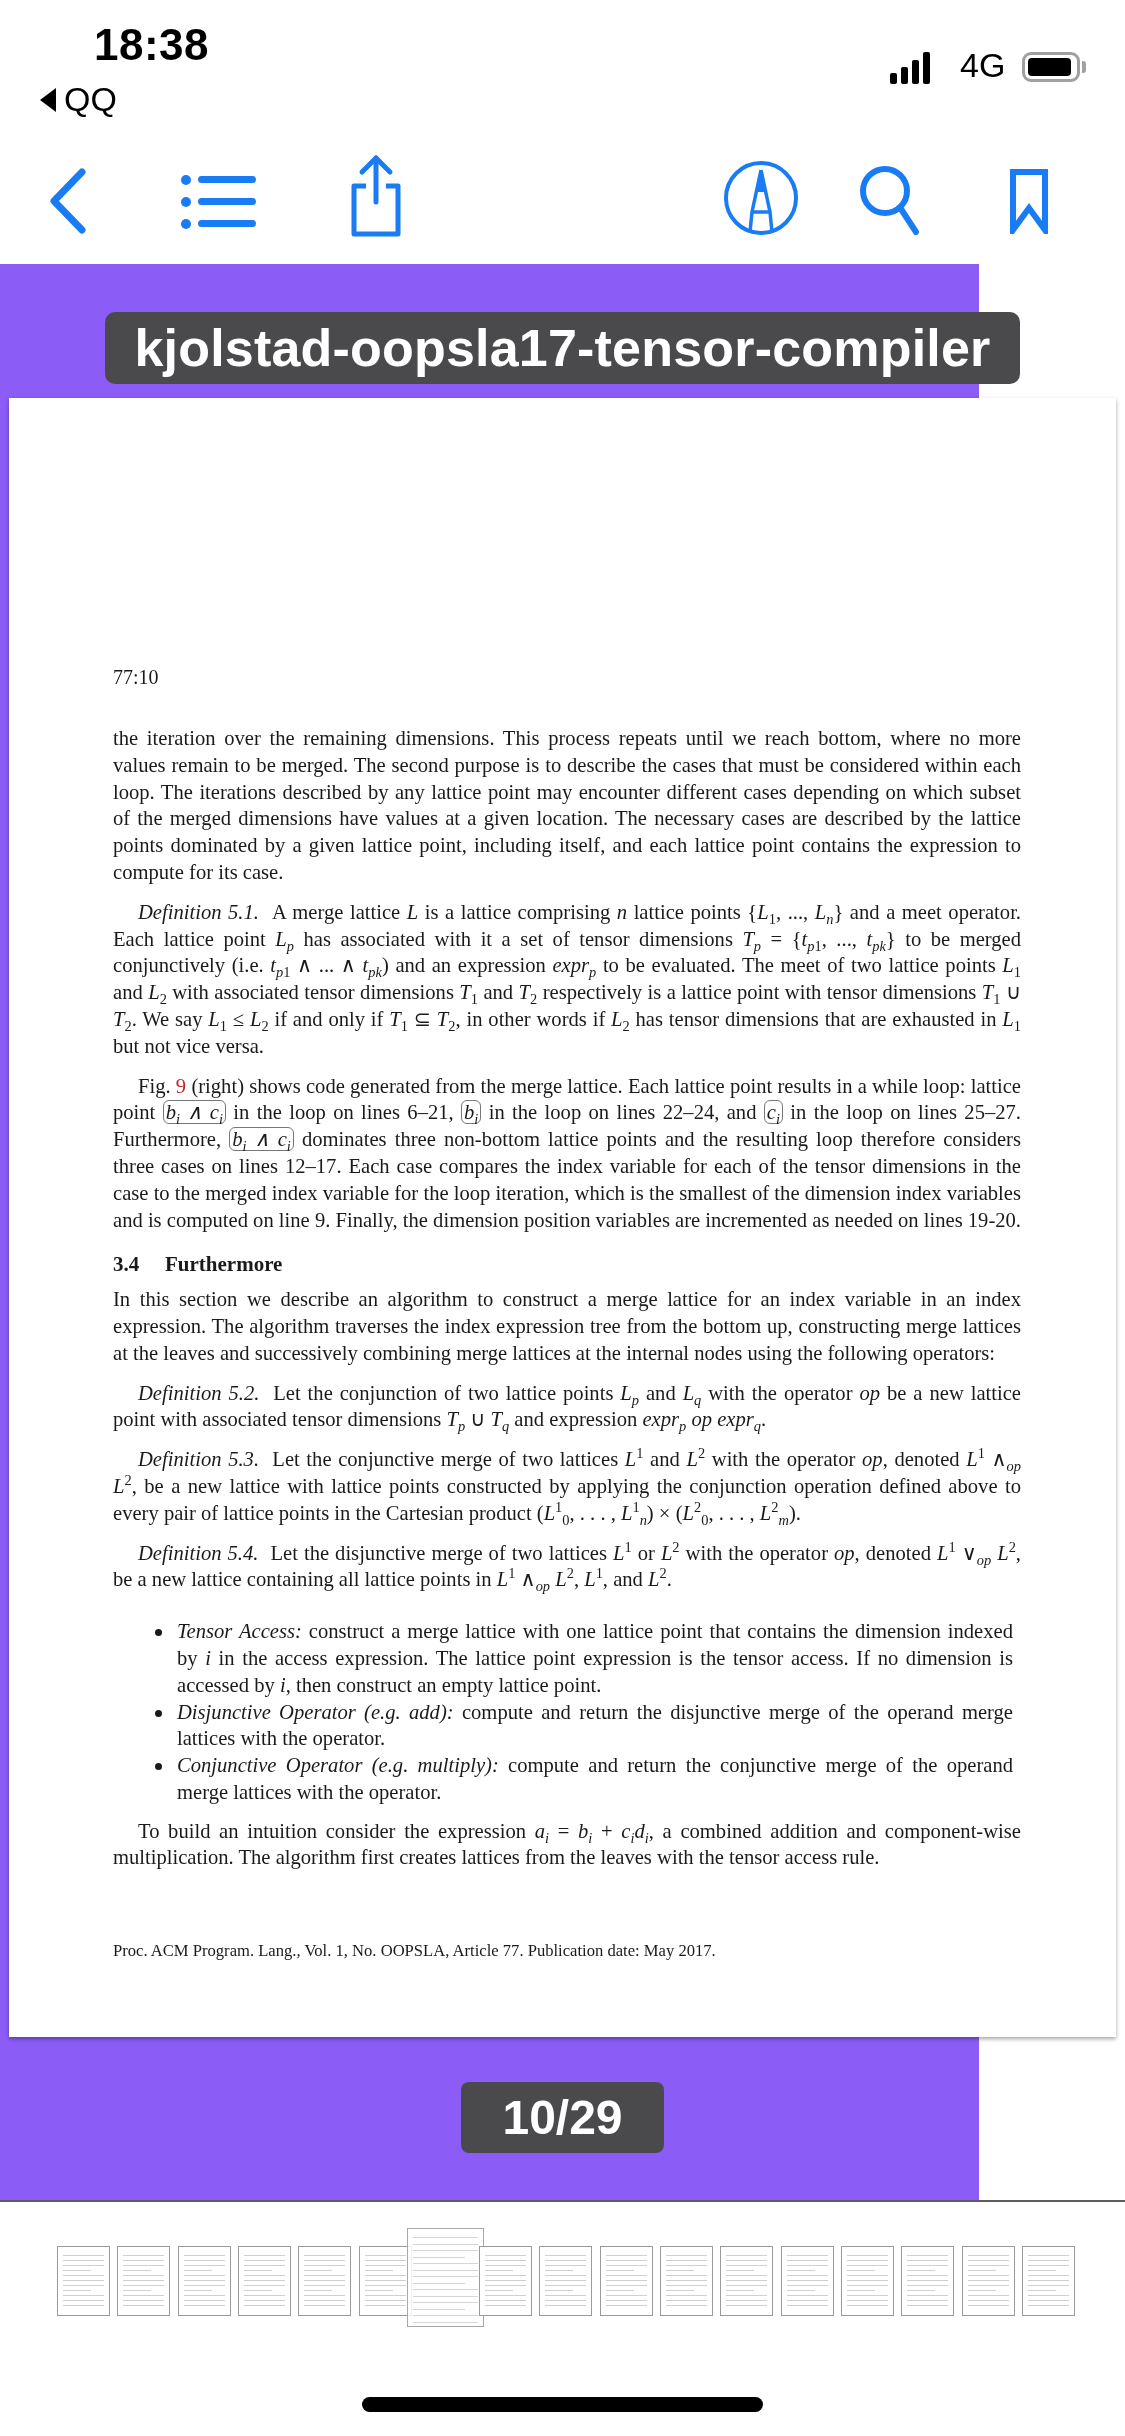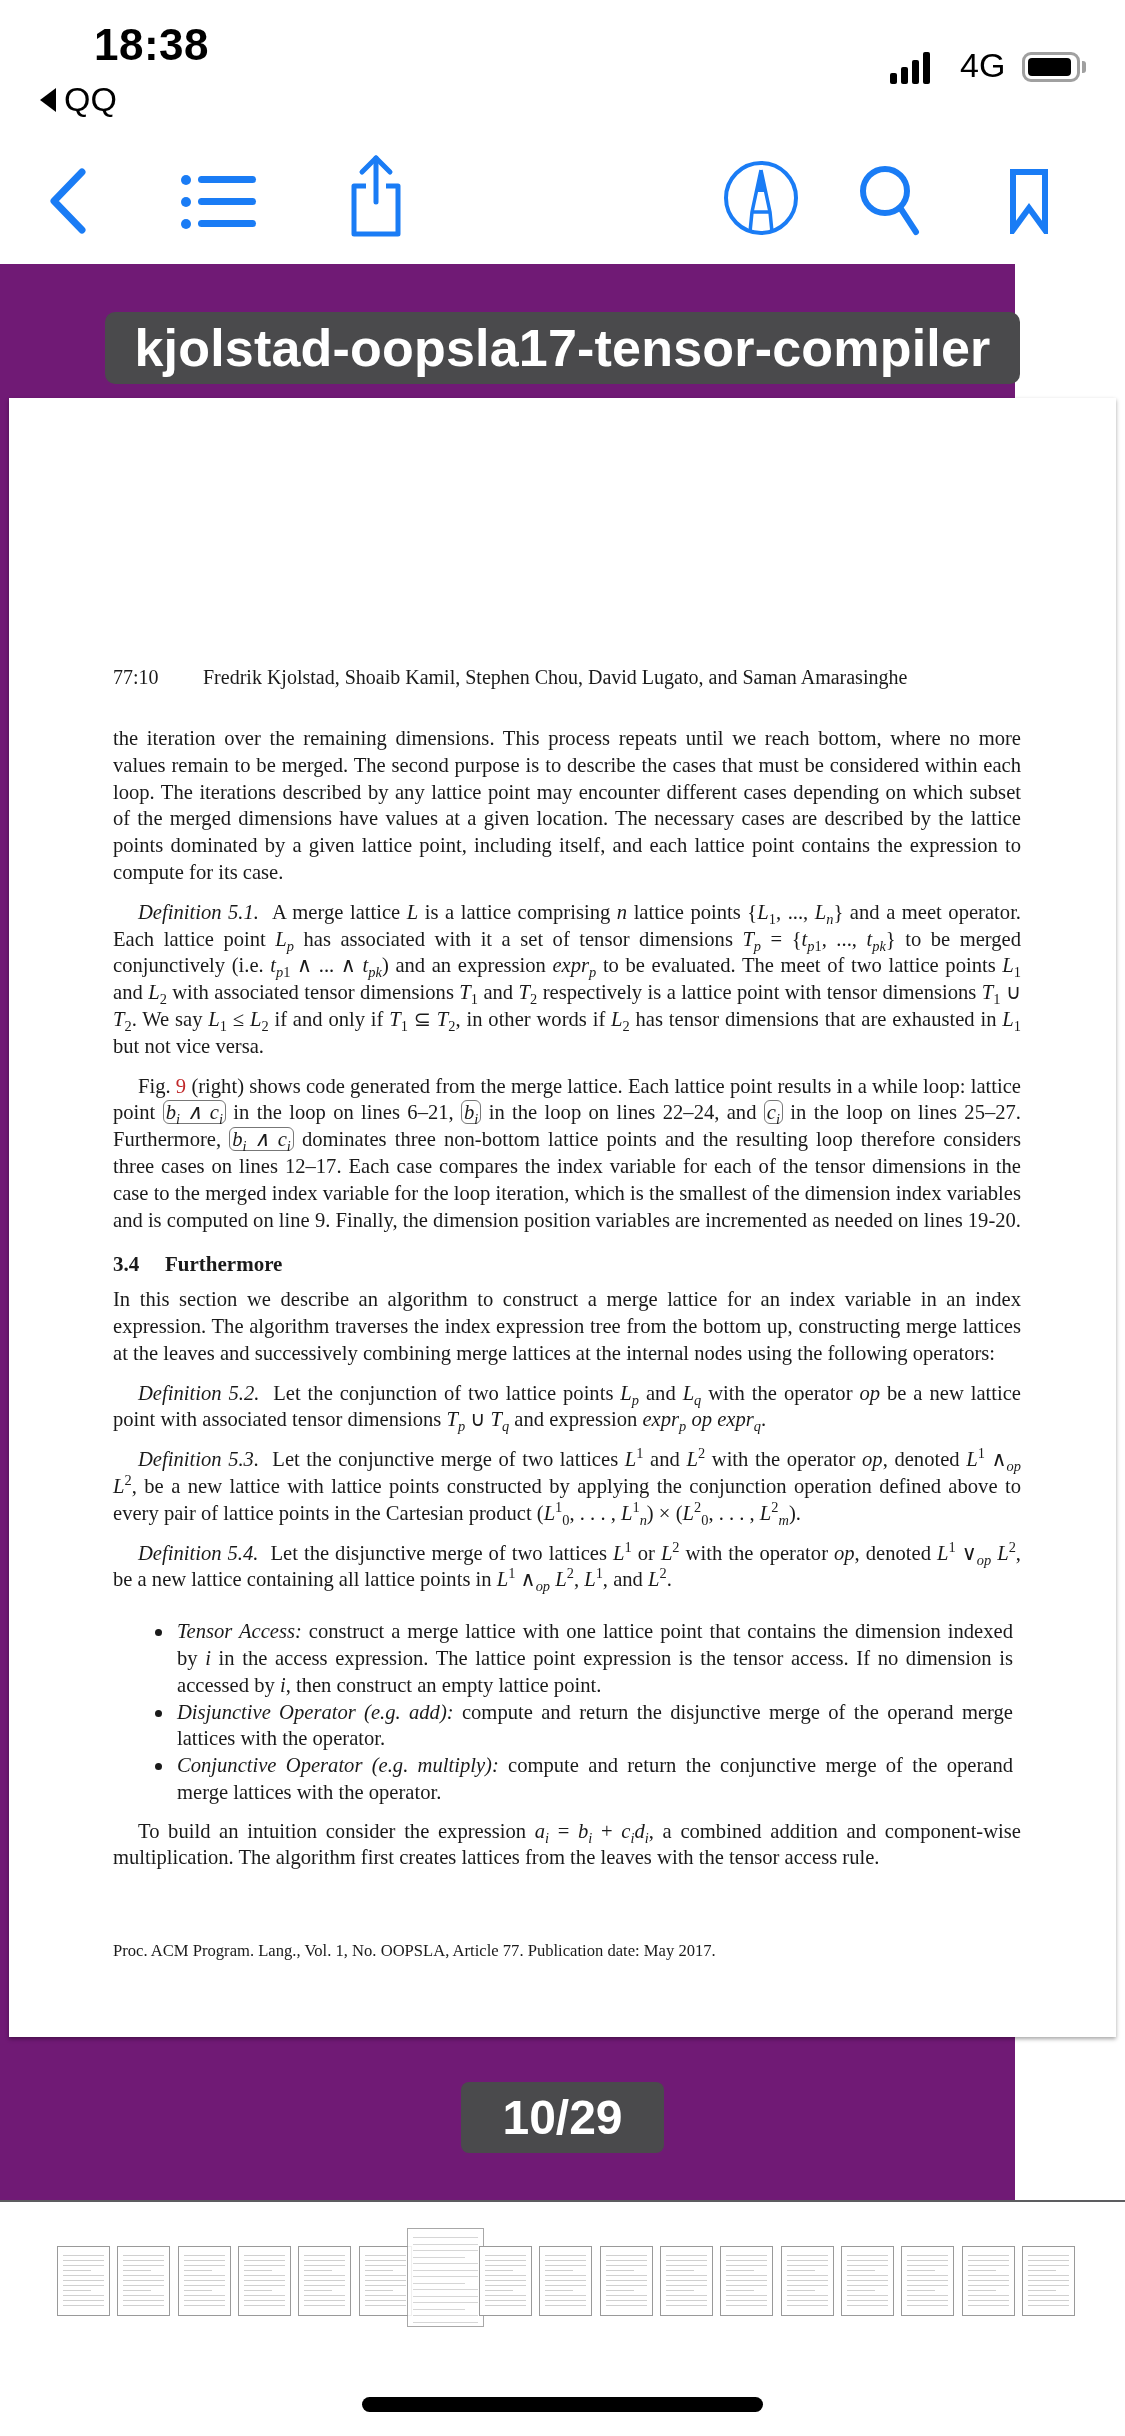--- a/index.html
+++ b/index.html
@@ -13,21 +13,21 @@
   .sig { position:absolute; left:878px; top:52px; display:flex; align-items:flex-end; gap:4px; height:32px; }
   .sig span { width:7px; background:#000; border-radius:2px; display:block; }
   .net { position:absolute; left:948px; top:46px; font-size:34px; color:#000; font-weight:500; }
   .batt { position:absolute; left:1010px; top:52px; width:58px; height:30px; border:3px solid #a0a0a0; border-radius:9px; box-sizing:border-box; }
   .batt .fill { position:absolute; left:3px; top:3px; right:6px; bottom:3px; background:#000; border-radius:4px; }
   .batt-tip { position:absolute; left:1070px; top:61px; width:4px; height:12px; background:#a0a0a0; border-radius:0 3px 3px 0; }
   
   .toolbar { position:absolute; left:0; top:140px; width:1125px; height:124px; background:#fff; }
   .tb-btn { position:absolute; display:block; }
   
-  .viewer { position:absolute; left:0; top:264px; width:979px; height:1936px; background:#701a75;padding-left:36px; }
+  .viewer { position:absolute; left:0; top:264px; width:979px; height:1936px; background:#8b5cf6; }
   .title-pill { position:absolute; left:105px; top:48px; width:915px; height:72px; background:#4a4a4c; border-radius:10px;
                 color:#fff; font-size:52px; font-weight:700; text-align:center; line-height:72px; letter-spacing:0.2px; }
   .page { position:absolute; left:9px; top:134px; width:1107px; height:1639px; background:#fff;
           box-shadow:0 2px 4px rgba(0,0,0,0.35); }
   .page-content { position:absolute; left:104px; top:0; width:908px; font-family:"Liberation Serif", serif; color:#1a1a1a;
                   font-size:20.6px; line-height:26.8px; }
   .running-head { position:absolute; top:266px; left:0; width:908px; font-size:20px; display:flex; }
   .running-head .pn { width:90px; }
   .p { margin:0; text-align:justify; text-align-last:left; }
   .indent { text-indent:25px; }
@@ -105,21 +105,20 @@
   </svg>
 </div>
 
 <div class="viewer">
   <div class="title-pill">kjolstad-oopsla17-tensor-compiler</div>
 
   <div class="page">
     <div class="page-content">
       <div class="running-head">
         <span class="pn">77:10</span>
-        <span>Fredrik Kjolstad, Shoaib Kamil, Stephen Chou, David Lugato, and Saman Amarasinghe</span>
       </div>
 
       <div class="body">
         <p class="p">the iteration over the remaining dimensions. This process repeats until we reach bottom, where no more values remain to be merged. The second purpose is to describe the cases that must be considered within each loop. The iterations described by any lattice point may encounter different cases depending on which subset of the merged dimensions have values at a given location. The necessary cases are described by the lattice points dominated by a given lattice point, including itself, and each lattice point contains the expression to compute for its case.</p>
         <div class="gap"></div>
 
         <p class="p indent"><i>Definition 5.1.</i>&nbsp;&nbsp;<span>A merge lattice </span><i>L</i><span> is a lattice comprising </span><i>n</i><span> lattice points {</span><i>L</i><sub>1</sub>, ..., <i>L<sub>n</sub></i><span>} and a meet operator. Each lattice point </span><i>L<sub>p</sub></i><span> has associated with it a set of tensor dimensions </span><i>T<sub>p</sub></i> = {<i>t</i><sub><i>p</i>1</sub>, ..., <i>t<sub>pk</sub></i>}<span> to be merged conjunctively (i.e. </span><i>t</i><sub><i>p</i>1</sub> ∧ ... ∧ <i>t<sub>pk</sub></i><span>) and an expression </span><i>expr<sub>p</sub></i><span> to be evaluated. The meet of two lattice points </span><i>L</i><sub>1</sub><span> and </span><i>L</i><sub>2</sub><span> with associated tensor dimensions </span><i>T</i><sub>1</sub><span> and </span><i>T</i><sub>2</sub><span> respectively is a lattice point with tensor dimensions </span><i>T</i><sub>1</sub> ∪ <i>T</i><sub>2</sub><span>. We say </span><i>L</i><sub>1</sub> ≤ <i>L</i><sub>2</sub><span> if and only if </span><i>T</i><sub>1</sub> ⊆ <i>T</i><sub>2</sub><span>, in other words if </span><i>L</i><sub>2</sub><span> has tensor dimensions that are exhausted in </span><i>L</i><sub>1</sub><span> but not vice versa.</span></p>
         <div class="gap"></div>
 
         <p class="p indent"><span>Fig. </span><span class="red">9</span><span> (right) shows code generated from the merge lattice. Each lattice point results in a while loop: lattice point </span><span class="box">b<sub>i</sub> ∧ c<sub>i</sub></span><span> in the loop on lines 6–21, </span><span class="box">b<sub>i</sub></span><span> in the loop on lines 22–24, and </span><span class="box">c<sub>i</sub></span><span> in the loop on lines 25–27. Furthermore, </span><span class="box">b<sub>i</sub> ∧ c<sub>i</sub></span><span> dominates three non-bottom lattice points and the resulting loop therefore considers three cases on lines 12–17. Each case compares the index variable for each of the tensor dimensions in the case to the merged index variable for the loop iteration, which is the smallest of the dimension index variables and is computed on line 9. Finally, the dimension position variables are incremented as needed on lines 19-20.</span></p>

